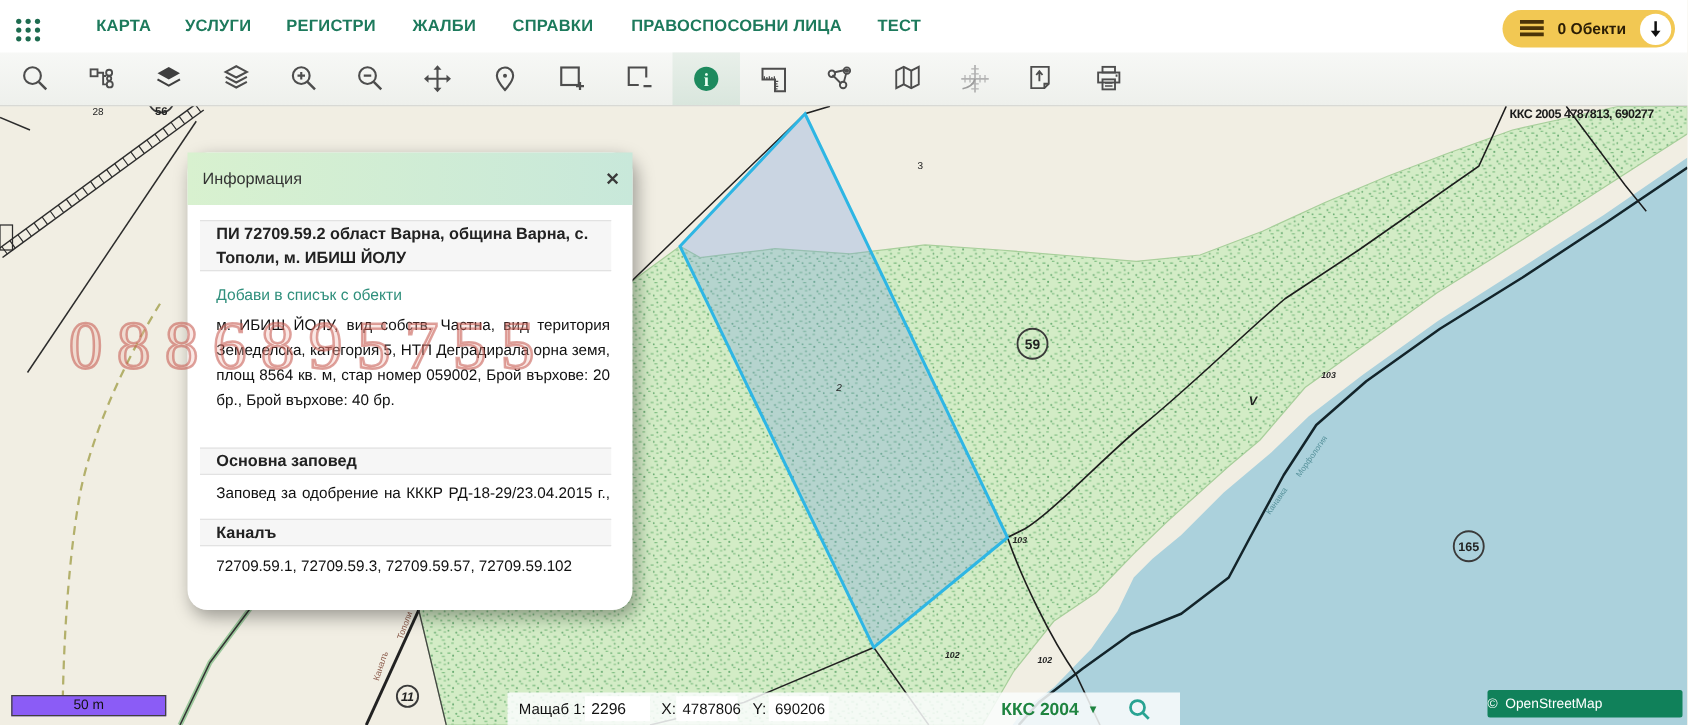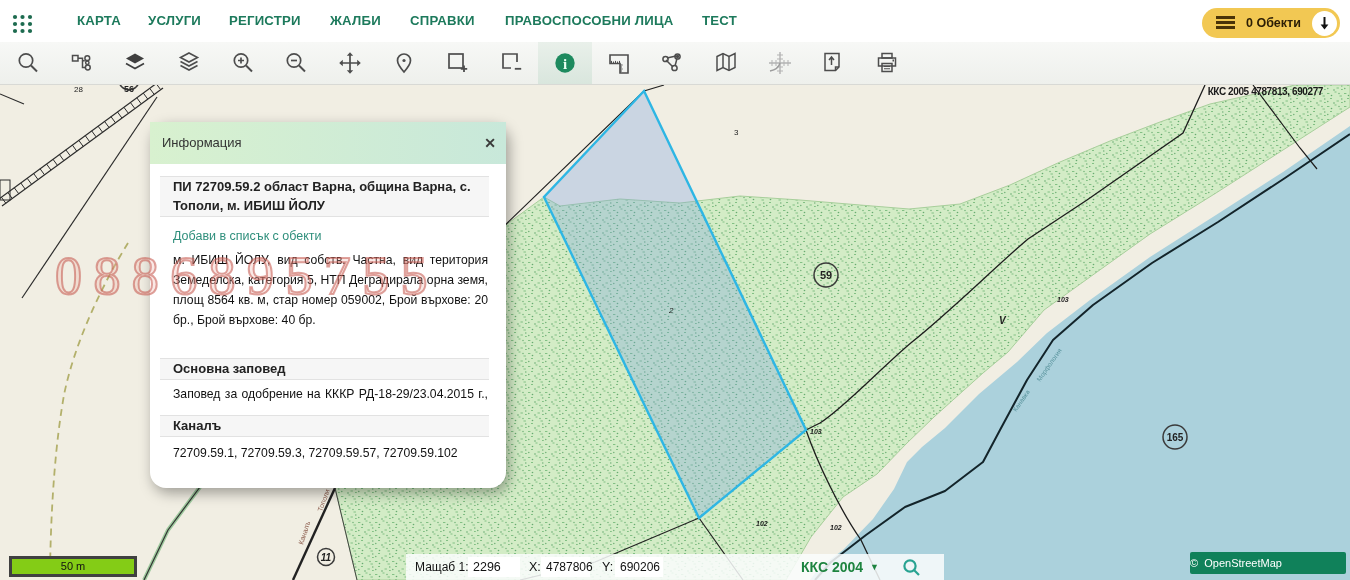--- a/index.html
+++ b/index.html
@@ -17,21 +17,21 @@
 #map{position:absolute;left:0;top:84px;width:1350px;height:496px;background:#f1eee3;}
 #kkctop{position:absolute;right:27px;top:86px;font-size:10px;font-weight:bold;letter-spacing:-.4px;color:#1a1a1a;}
 #popup{position:absolute;left:150px;top:122px;width:356px;height:366px;background:#fff;box-shadow:3px 5px 14px rgba(0,0,0,.35);border-radius:16px;}
 #pophead{height:42px;background:linear-gradient(90deg,#d8f1cf,#c8e8da);position:relative;}
 #pophead .t{position:absolute;left:12px;top:0;line-height:42px;font-size:13px;color:#333;}
 #pophead .x{position:absolute;right:10px;top:0;line-height:42px;font-size:14px;color:#3a3a3a;font-weight:bold;}
 .gbar{background:#f6f6f6;border-top:1px solid #e2e2e2;border-bottom:1px solid #e2e2e2;margin:0 17px 0 10px;padding:1px 8px 1px 13px;font-weight:bold;font-size:13px;line-height:18px;color:#222;}
 .ppar{margin:8px 18px 0 23px;font-size:12.2px;line-height:20px;color:#111;}
 .jline{text-align:justify;text-align-last:justify;}
 #plink{margin:12px 18px 0 23px;font-size:12.5px;color:#2f8f7c;}
-#scalebox{position:absolute;left:9px;top:556px;width:122px;height:15px;background:#84cc16;border:3px solid #404040;font-size:11px;color:#111;text-align:center;line-height:15px;}
+#scalebox{position:absolute;left:9px;top:556px;width:122px;height:15px;background:#8b5cf6;border:1px solid #404040;font-size:11px;color:#111;text-align:center;line-height:15px;}
 #coordbar{position:absolute;left:406px;top:554px;width:538px;height:26px;background:rgba(250,253,253,.85);}
 #coordbar .t{position:absolute;top:0;height:26px;line-height:26px;font-size:12.5px;color:#111;}
 #coordbar .box{position:absolute;top:3px;height:20px;line-height:20px;background:#fff;font-size:12.5px;color:#111;padding-left:5px;}
 #osm{position:absolute;left:1190px;top:552px;width:156px;height:22px;background:#10815a;border-radius:2px;color:#fff;font-size:11px;text-align:left;line-height:22px;}
 #wmark{position:absolute;left:55px;top:249px;font-family:"Liberation Serif",serif;font-weight:normal;font-size:54px;letter-spacing:11.4px;line-height:54px;color:rgba(240,180,170,.30);-webkit-text-stroke:2px rgba(197,88,78,.55);z-index:60;}
 </style>
 </head>
 <body>
 <div id="map">
 <svg width="1350" height="496" viewBox="0 84 1350 496">

